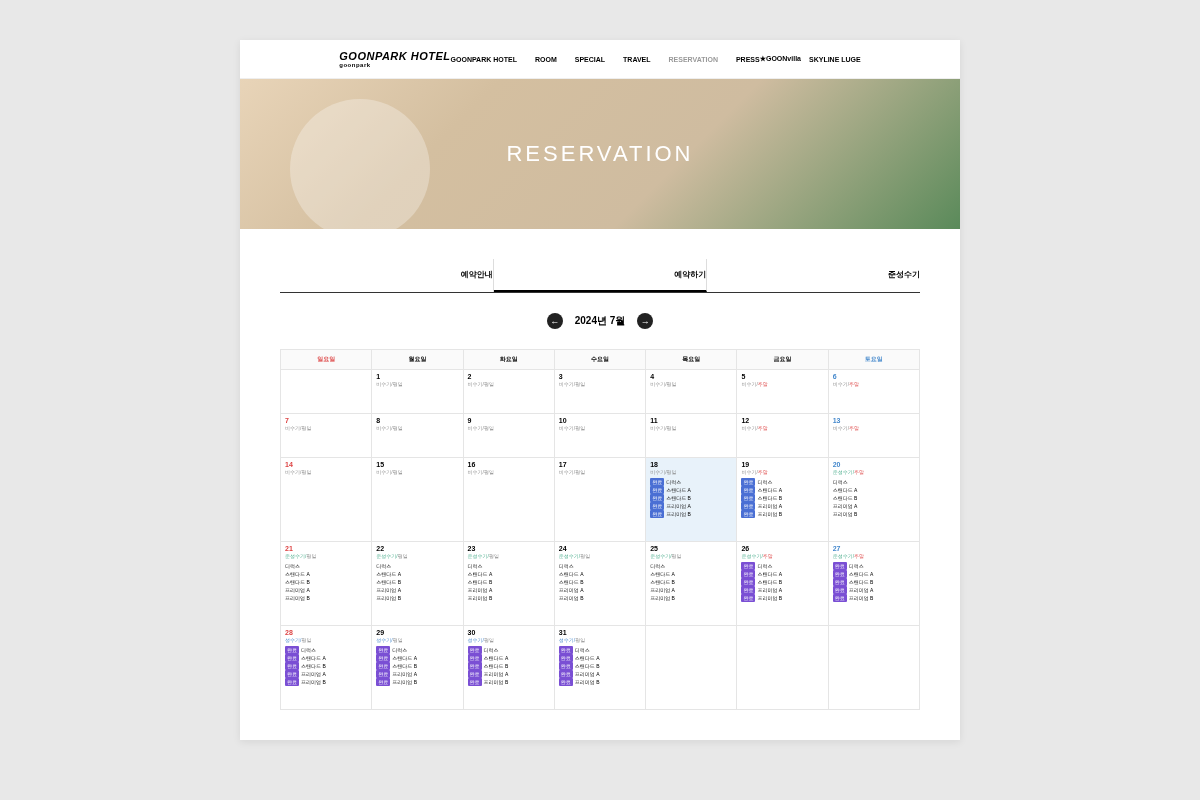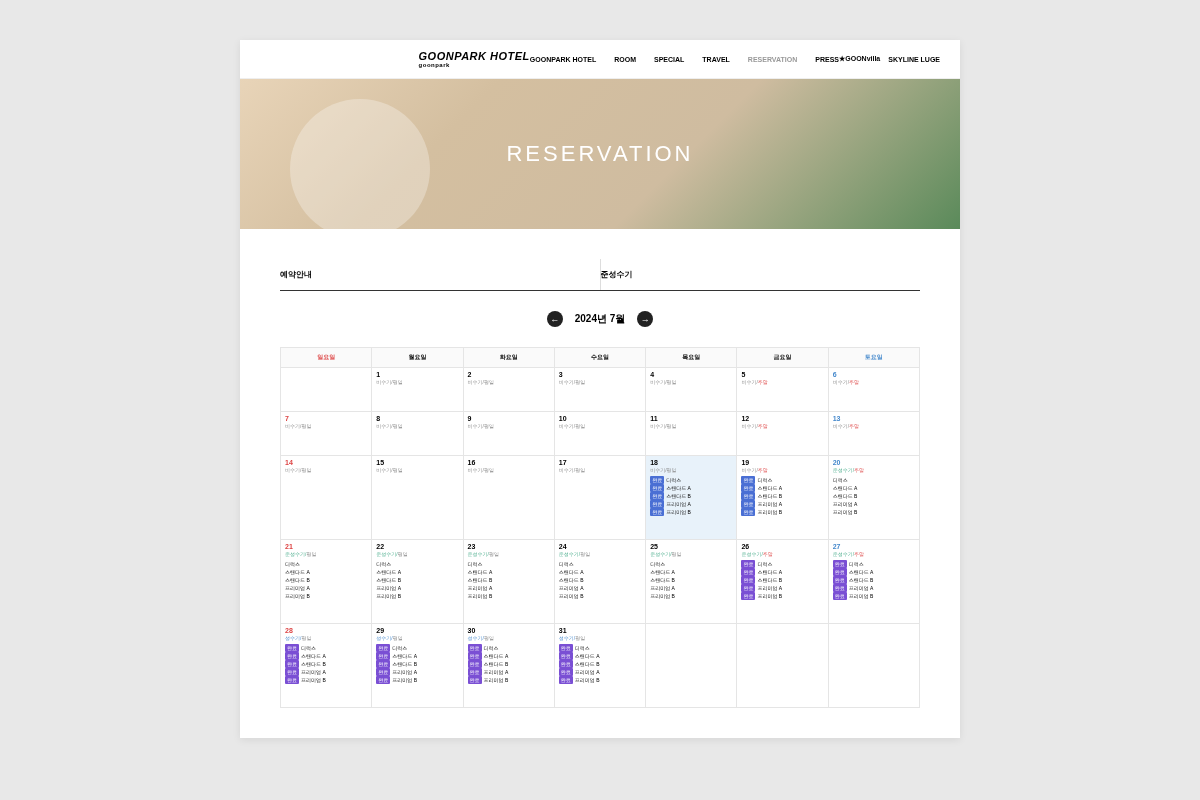--- a/index.html
+++ b/index.html
@@ -1,30 +1,30 @@
 <!DOCTYPE html>
 <html><head>
 <meta charset="utf-8">
 <style>
 *{box-sizing:border-box;margin:0;padding:0}
 body{background:#e8e8e8;font-family:Arial,sans-serif;display:flex;justify-content:center;align-items:flex-start;min-height:800px;padding:40px 0}
 .window{background:#fff;width:720px;box-shadow:0 2px 8px rgba(0,0,0,.08)}
-.header{display:flex;align-items:center;justify-content:flex-end;padding:10px 20px;border-bottom:1px solid #eee}
+.header{display:flex;align-items:center;justify-content:center;padding:10px 20px;border-bottom:1px solid #eee}
 .logo{font-weight:bold;font-size:11px;font-style:italic;letter-spacing:.5px}
 .logo-sub{font-size:6px;font-style:normal;display:block}
 .nav{display:flex;gap:18px;font-size:7px;font-weight:600}
 .nav span{cursor:pointer}
 .nav span.active{color:#999}
 .brand{display:flex;gap:8px;align-items:center}
 .brand span{font-size:7px;font-weight:bold}
 .hero{height:150px;background:linear-gradient(135deg,#e8d4b8 0%,#d4bfa0 30%,#cfbca0 60%,#5a8a5a 100%);position:relative;display:flex;align-items:center;justify-content:center}
 .hero::before{content:"";position:absolute;left:50px;top:20px;width:140px;height:140px;border-radius:50%;background:rgba(255,255,255,.3)}
 .hero-title{color:#fff;font-size:22px;font-weight:300;letter-spacing:3px;z-index:1}
 .tabs{display:flex;border-bottom:1px solid #333;margin:30px 40px 0}
-.tab{flex:1;text-align:left;padding:10px 0;font-size:8px;font-weight:600;cursor:pointer}
+.tab{flex:1;text-align:right;padding:10px 0;font-size:8px;font-weight:600;cursor:pointer}
 .tab:not(:last-child){border-right:1px solid #ddd}
 .tab.active{border-bottom:2px solid #000}
 .month-nav{display:flex;align-items:center;justify-content:center;gap:12px;padding:20px 0}
 .arrow{width:16px;height:16px;border-radius:50%;background:#222;color:#fff;display:flex;align-items:center;justify-content:center;font-size:9px;cursor:pointer}
 .month{font-size:10px;font-weight:700}
 .cal{width:calc(100% - 80px);margin:0 40px 30px;border-collapse:collapse;table-layout:fixed}
 .cal th,.cal td{border:1px solid #e5e5e5;font-size:6px;vertical-align:top}
 .cal th{padding:5px 0;font-weight:600;background:#fafafa}
 .cal th.sun{color:#d44}
 .cal th.sat{color:#48c}
@@ -66,20 +66,21 @@
         <span>SKYLINE LUGE</span>
       </div>
   </div>
 
   <div class="hero">
     <div class="hero-title">RESERVATION</div>
   </div>
 
   <div class="tabs" id="tabs">
       <div class="tab">예약안내</div>
+      <div class="tab active">예약하기</div>
       <div class="tab">준성수기</div>
     </div>
 
   <div class="month-nav">
     <div class="arrow">←</div>
     <div class="month">2024년 7월</div>
     <div class="arrow">→</div>
   </div>
 
   <table class="cal">

